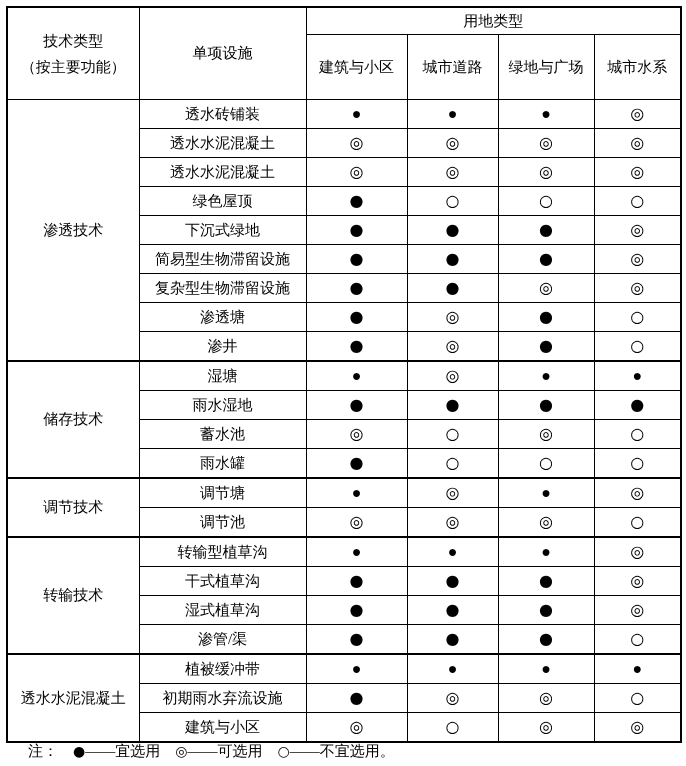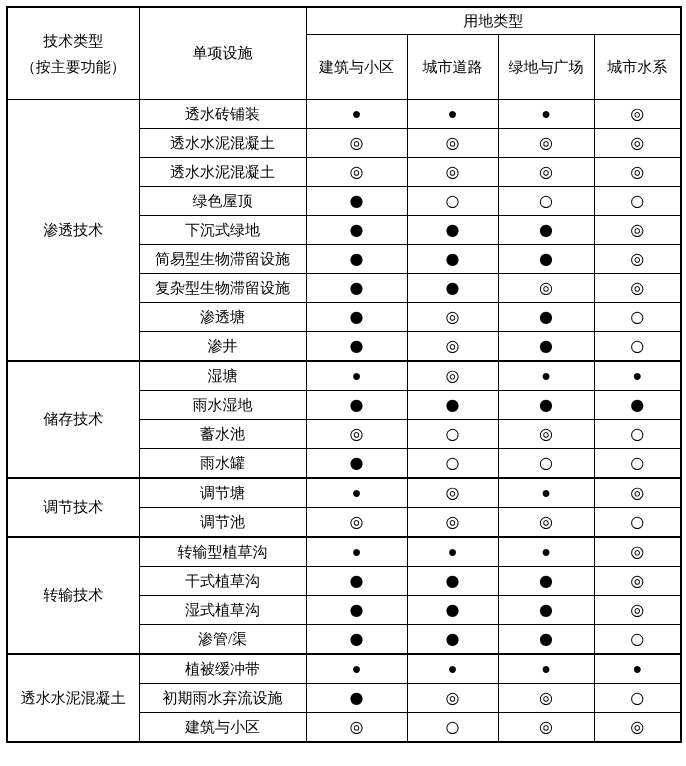--- a/index.html
+++ b/index.html
@@ -241,13 +241,14 @@
         <tr>
           <td>建筑与小区</td>
           <td class="mark-cell">◎</td>
           <td class="mark-cell">○</td>
           <td class="mark-cell">◎</td>
           <td class="mark-cell">◎</td>
         </tr>
       </tbody>
   </table>
 
+  <div class="note" id="note"><span>注：</span><span class="note-item"><span class="note-symbol">●</span><span>——宜选用</span></span><span class="note-item"><span class="note-symbol">◎</span><span>——可选用</span></span><span class="note-item"><span class="note-symbol">○</span><span>——不宜选用</span></span><span>。</span></div>
 </div>
 
 </body></html>

